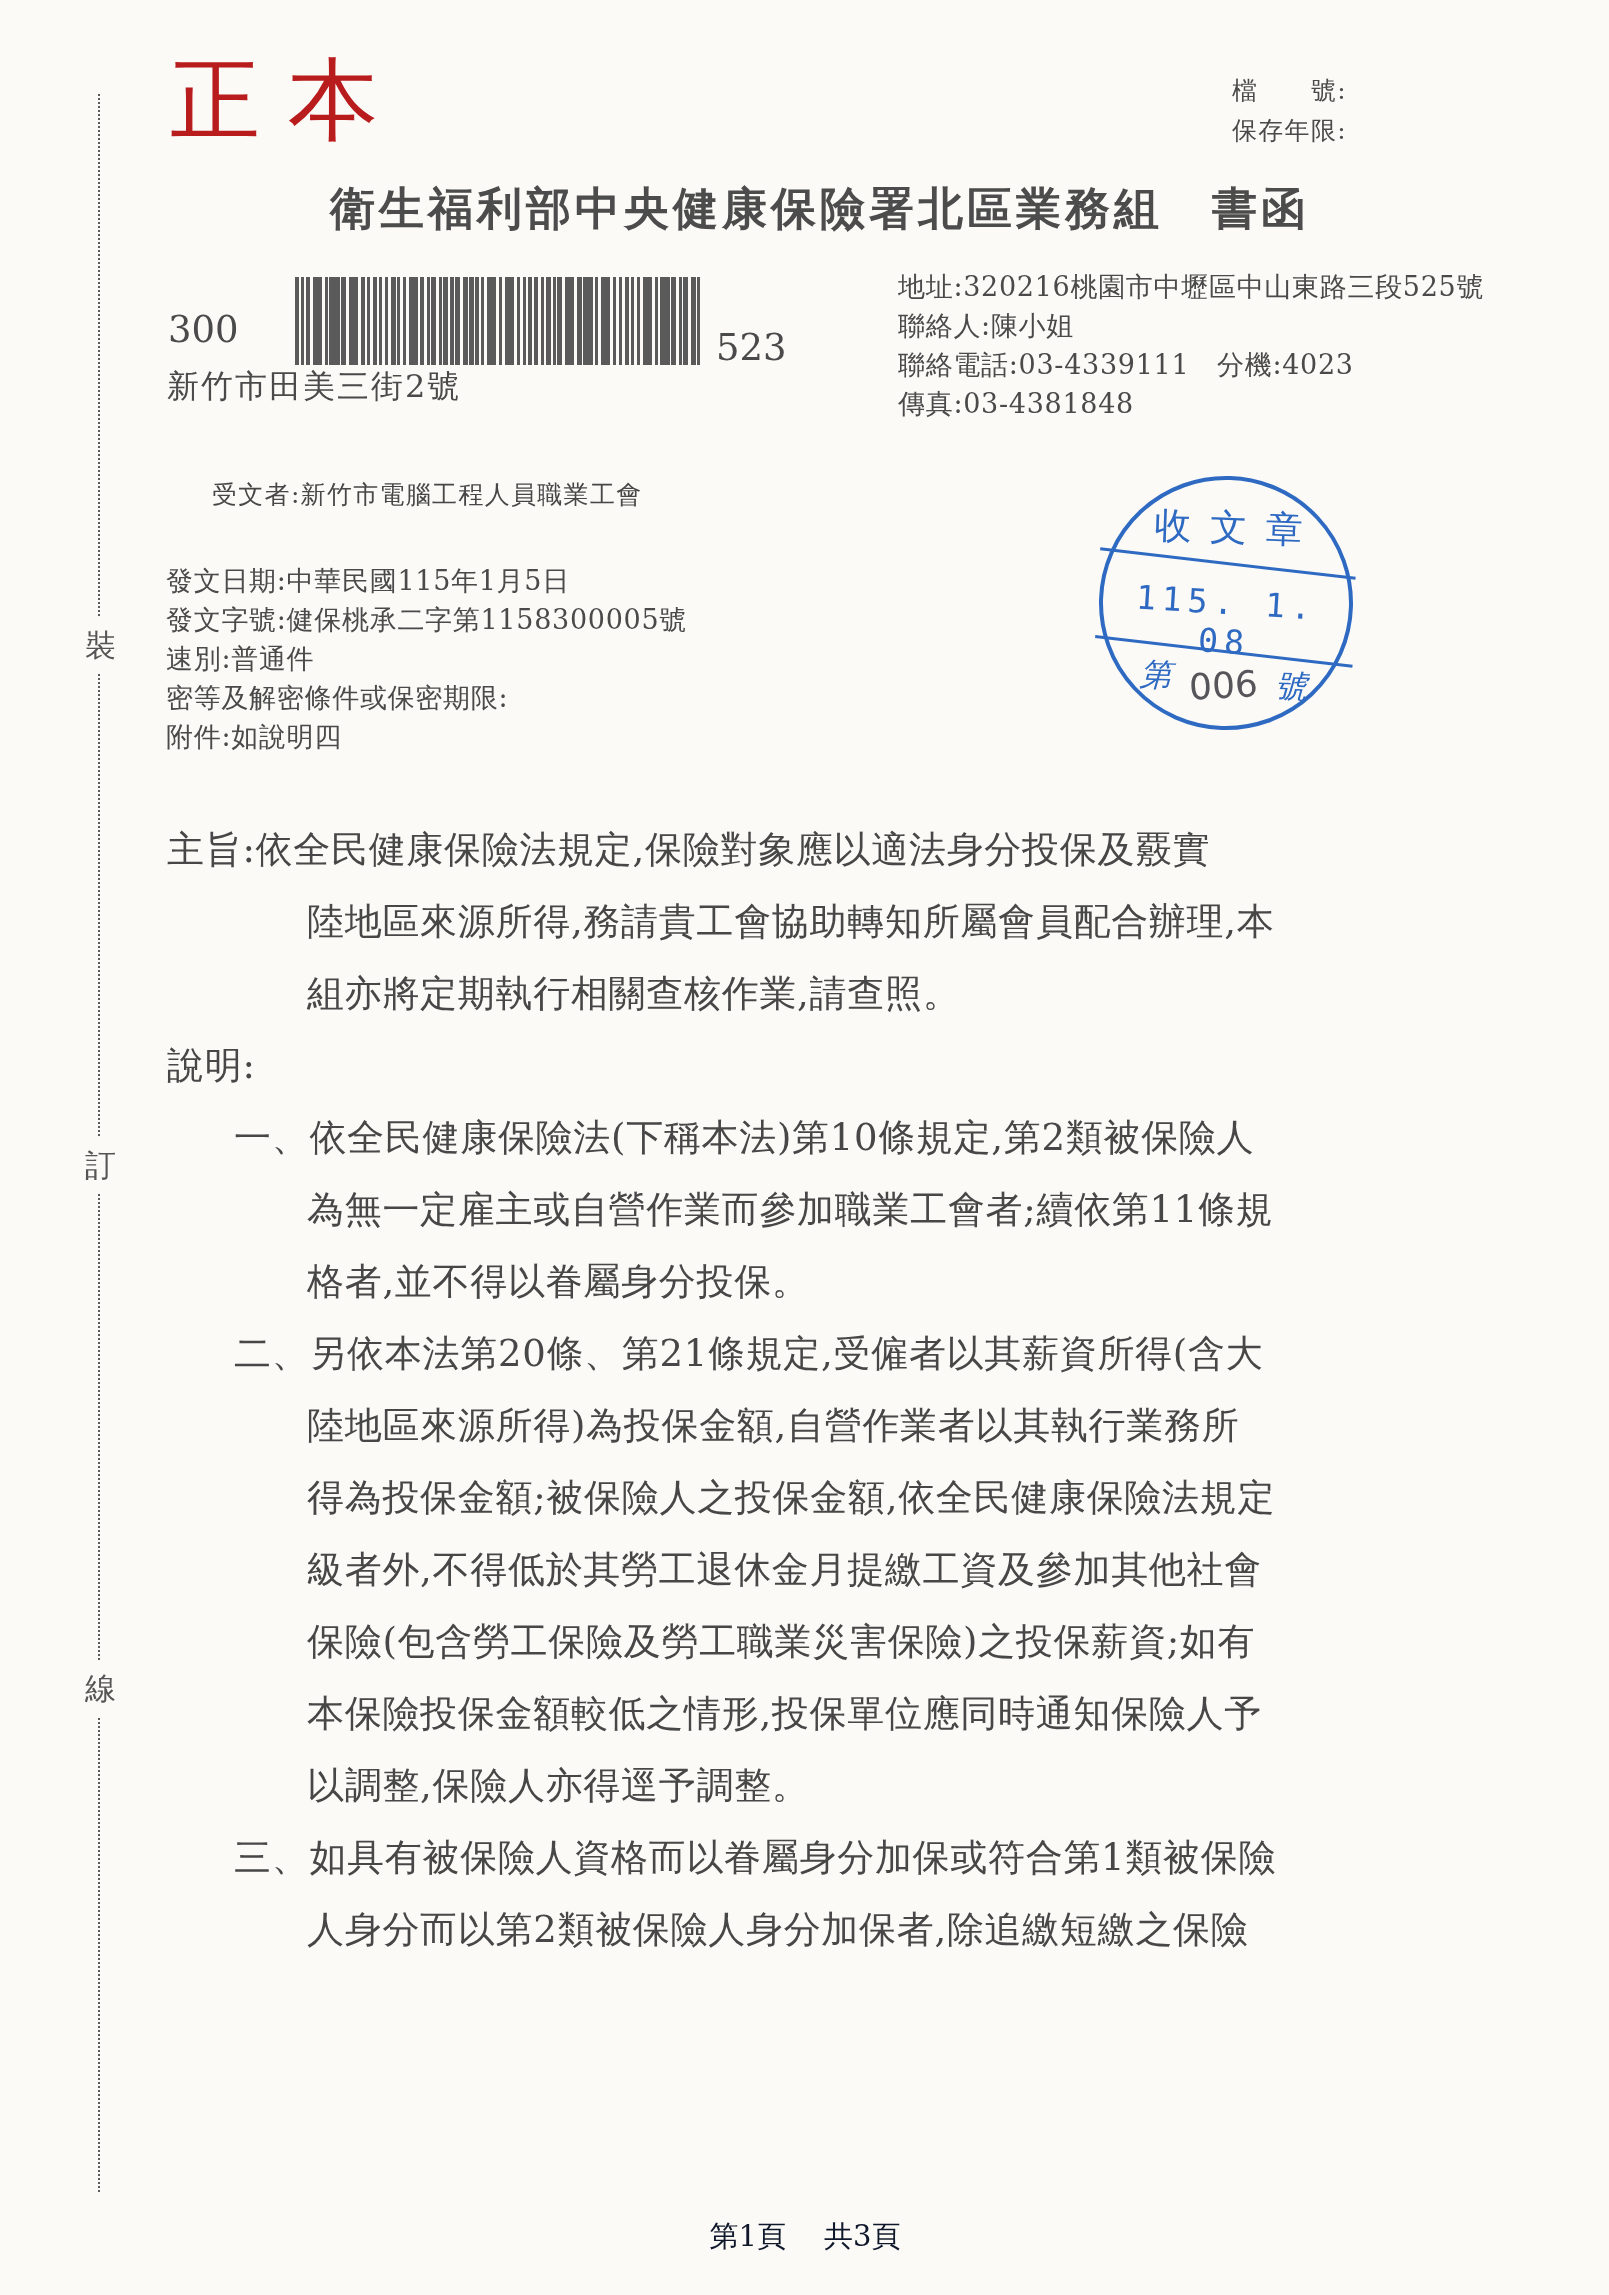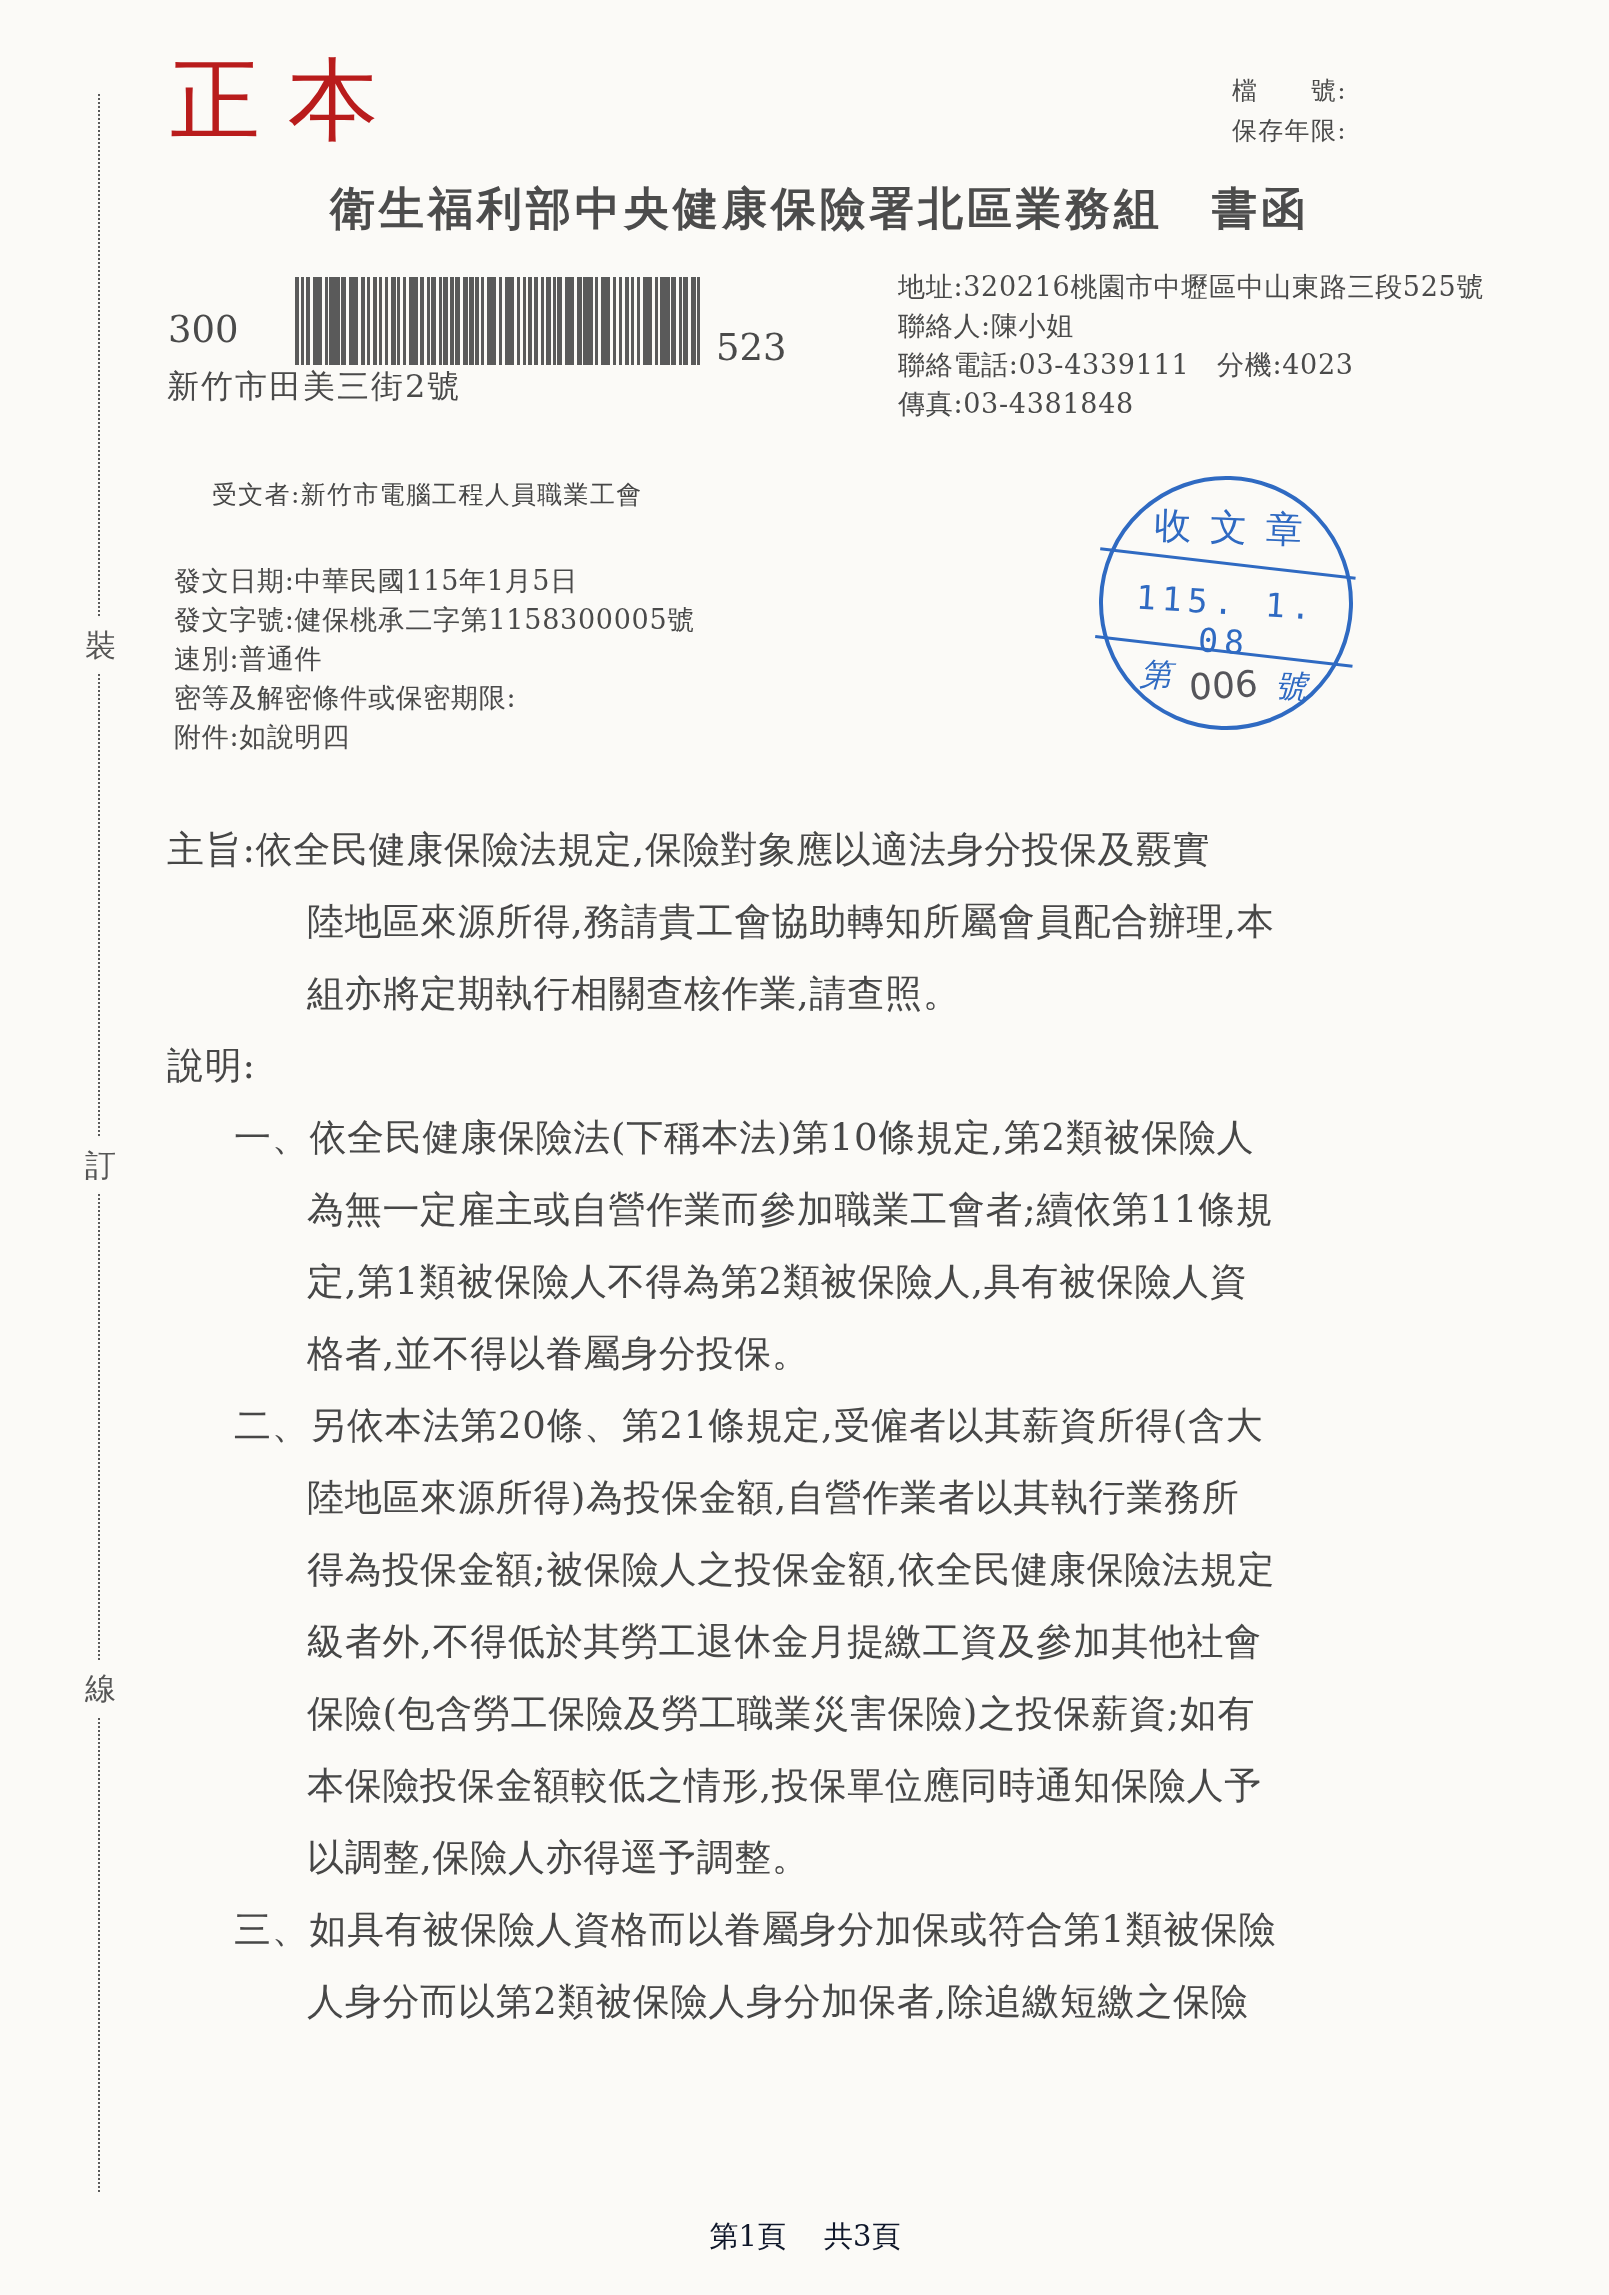--- a/index.html
+++ b/index.html
@@ -57,21 +57,21 @@
     font-size:27px;line-height:39px;color:#4a4a4a;letter-spacing:0.7px;margin-left:48px;
   }
   .sender-block div{white-space:nowrap;}
 
   .recipient{
     position:absolute;left:166px;top:478px;
     font-size:25px;letter-spacing:1.3px;color:#474747;margin-left:46px;
   }
   .meta-block{
     position:absolute;left:166px;top:561px;
-    font-size:27px;line-height:39px;color:#4a4a4a;letter-spacing:0.7px;margin-left:8px;
+    font-size:27px;line-height:39px;color:#4a4a4a;letter-spacing:0.7px;
   }
 
   
   .stamp{
     position:absolute;left:1099px;top:476px;width:246px;height:246px;
     border:4px solid #2f6ac2;border-radius:50%;
     transform:rotate(2deg);
     color:#2f6ac2;
   }
   .stamp-title{
@@ -166,21 +166,20 @@
     </div>
   </div>
 
   <div class="body-block">
     <div class="bline ind0">主旨:依全民健康保險法規定,保險對象應以適法身分投保及覈實</div>
     <div class="bline ind2">陸地區來源所得,務請貴工會協助轉知所屬會員配合辦理,本</div>
     <div class="bline ind2">組亦將定期執行相關查核作業,請查照。</div>
     <div class="bline ind0">說明:</div>
     <div class="bline ind1">一、依全民健康保險法(下稱本法)第10條規定,第2類被保險人</div>
     <div class="bline ind2">為無一定雇主或自營作業而參加職業工會者;續依第11條規</div>
-    <div class="bline ind2">定,第1類被保險人不得為第2類被保險人,具有被保險人資</div>
     <div class="bline ind2">格者,並不得以眷屬身分投保。</div>
     <div class="bline ind1">二、另依本法第20條、第21條規定,受僱者以其薪資所得(含大</div>
     <div class="bline ind2">陸地區來源所得)為投保金額,自營作業者以其執行業務所</div>
     <div class="bline ind2">得為投保金額;被保險人之投保金額,依全民健康保險法規定</div>
     <div class="bline ind2">級者外,不得低於其勞工退休金月提繳工資及參加其他社會</div>
     <div class="bline ind2">保險(包含勞工保險及勞工職業災害保險)之投保薪資;如有</div>
     <div class="bline ind2">本保險投保金額較低之情形,投保單位應同時通知保險人予</div>
     <div class="bline ind2">以調整,保險人亦得逕予調整。</div>
     <div class="bline ind1">三、如具有被保險人資格而以眷屬身分加保或符合第1類被保險</div>
     <div class="bline ind2">人身分而以第2類被保險人身分加保者,除追繳短繳之保險</div>

